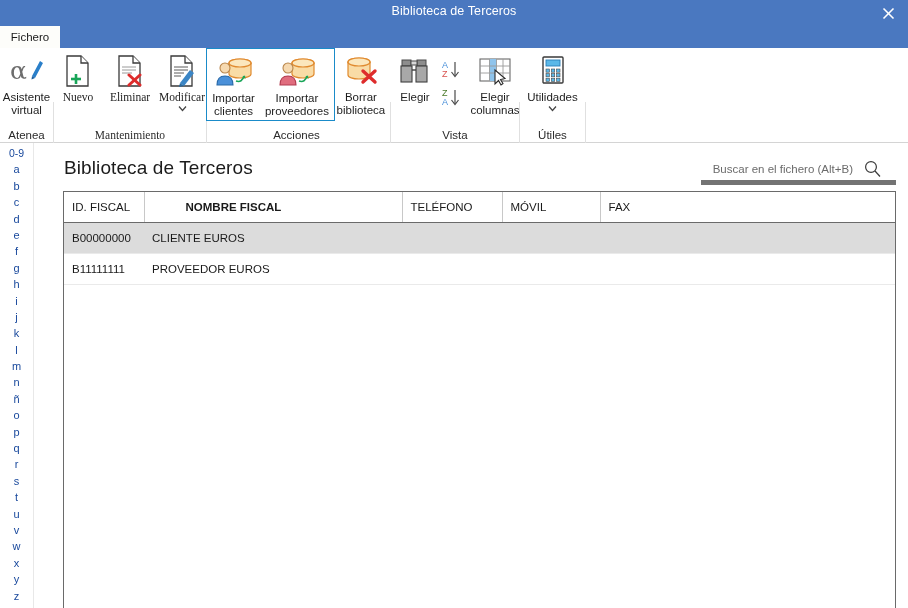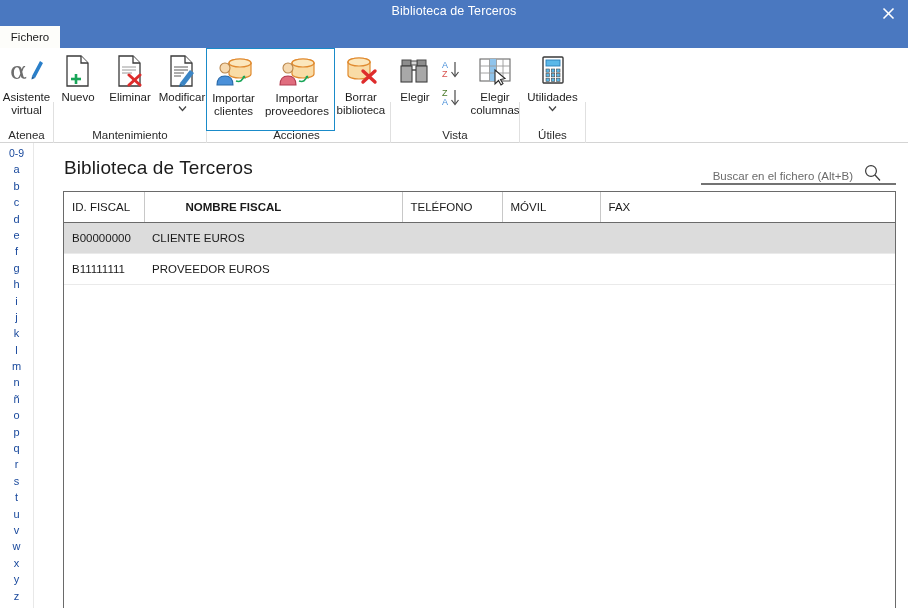--- a/index.html
+++ b/index.html
@@ -113,21 +113,21 @@
     text-align: center;
     white-space: pre-line;
   }
   .caret {
     margin-top: 1px;
     width: 9px; height: 7px;
   }
 
   .actions-box {
     border: 1px solid #1a8bc9;
-    padding-bottom: 12px;
+    padding-bottom: 2px;
   }
 
   
   .sortcol {
     display: flex;
     flex-direction: column;
     justify-content: center;
     padding-top: 9px;
     gap: 4px;
   }
@@ -172,23 +172,23 @@
     left: 30px; top: 14px;
     font-size: 19px;
     color: #1b1b1b;
     font-weight: normal;
     letter-spacing: .1px;
   }
   .searchbox {
     position: absolute;
     right: 12px; top: 14px;
     width: 195px; height: 28px;
-    border-bottom: 2px solid #737373;
+    border-bottom: 5px solid #737373;
     display: flex;
-    align-items: flex-end;
+    align-items: center;
   }
   .searchbox input {
     border: 0; outline: 0;
     background: transparent;
     width: 160px;
     font-family: "Liberation Sans", sans-serif;
     font-size: 11.5px;
     color: #5a5a5a;
     text-align: right;
     padding-right: 8px;
@@ -273,21 +273,21 @@
             </svg>
           </span>
           <span class="rlabel">Asistente
 virtual</span>
         </div>
       </div>
       <div class="rgroup-label">Atenea</div>
     </div>
     <div class="rsep" style="left:53px;"></div>
 
-    <div class="rgroup" style="left:54px; width:152px;">
+    <div class="rgroup" style="left:54px; width:152px;font-family:Liberation Serif, serif;">
       <div class="rgroup-body">
         <div class="rbtn">
           <span class="ricon">
             <svg width="28" height="32" viewBox="0 0 28 32">
               <path d="M3 1 H17 L24 8 V31 H3 Z" fill="#ffffff" stroke="#3a3a3a" stroke-width="1.3"></path>
               <path d="M17 1 L17 8 L24 8" fill="#ffffff" stroke="#3a3a3a" stroke-width="1.3"></path>
               <g stroke="#18a558" stroke-width="2.6">
                 <line x1="7" y1="24" x2="17" y2="24"></line>
                 <line x1="12" y1="19" x2="12" y2="29"></line>
               </g>

